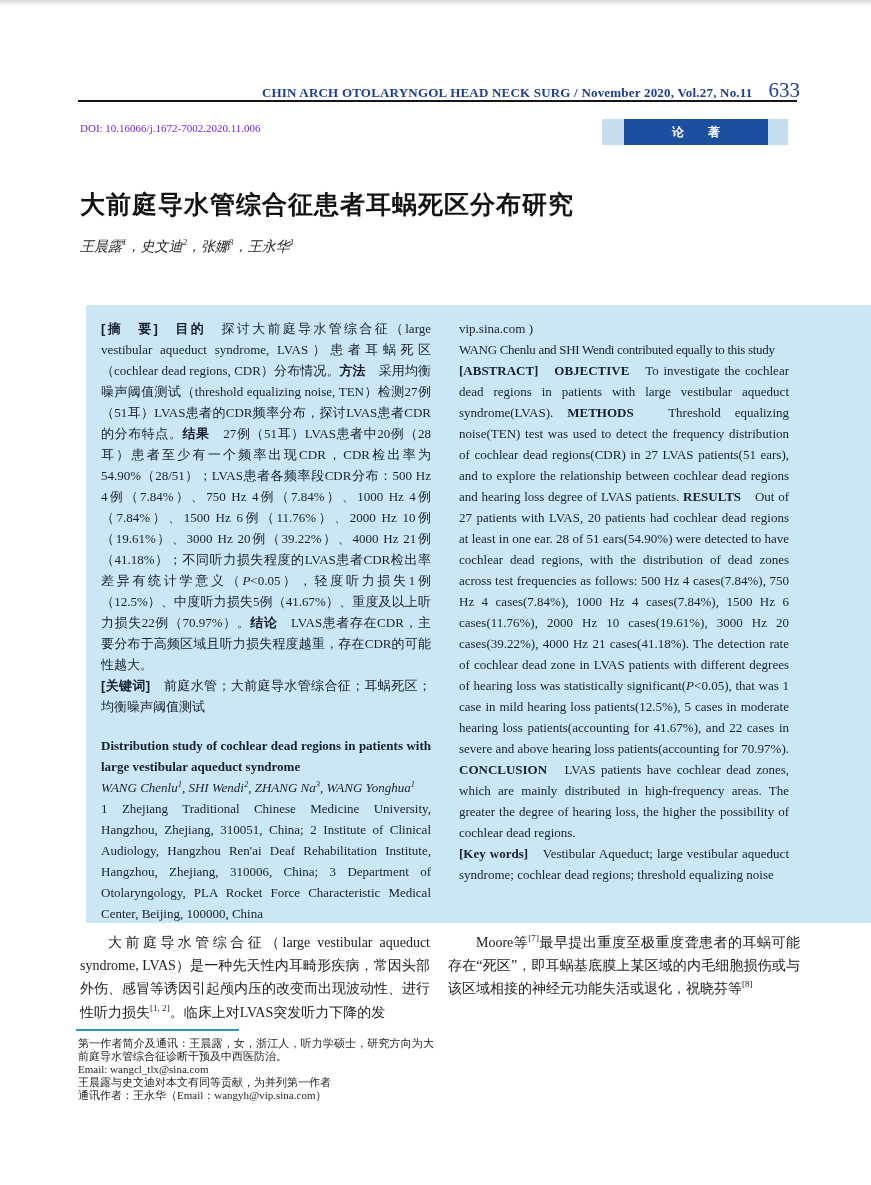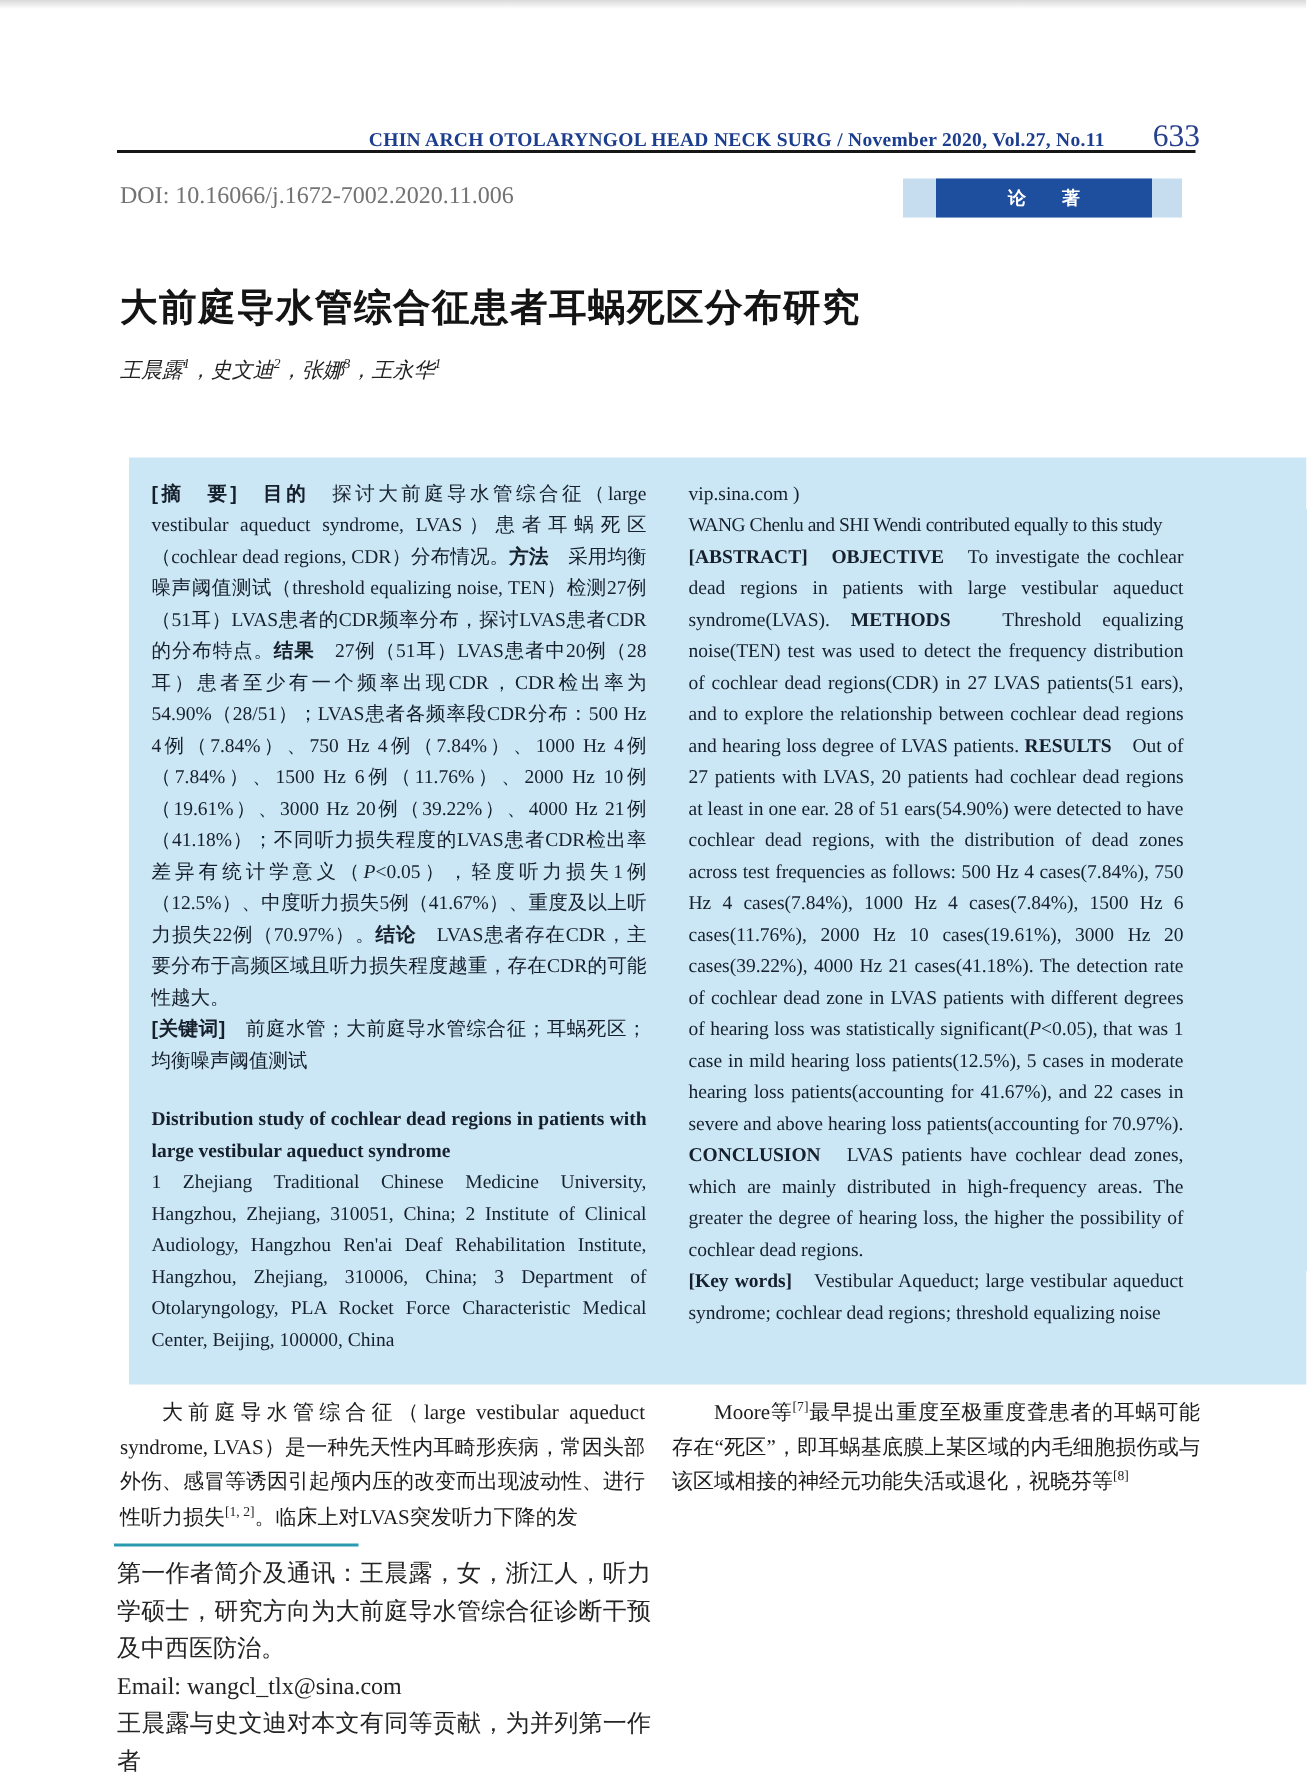--- a/index.html
+++ b/index.html
@@ -6,26 +6,26 @@
   .page {
     position:relative; width:871px; height:1185px; background:#ffffff;
     font-family:"Liberation Serif","DejaVu Serif",serif; color:#1c1c1c;
     overflow:hidden;
   }
   .edge-top { position:absolute; top:0; left:0; width:871px; height:6px;
     background:linear-gradient(to bottom,#d9d9d9,#ffffff); }
 
   
   .header { position:absolute; top:78px; left:80px; width:720px;
-    display:flex; justify-content:flex-end; align-items:baseline; gap:32px; }
+    display:flex; justify-content:flex-end; align-items:baseline; gap:16px; }
   .jtitle { font-size:13px; font-weight:bold; color:#1c3e8e; letter-spacing:0.2px; }
   .pageno { font-size:21px; color:#27418c; }
   .rule { position:absolute; top:100px; left:78px; width:719px; height:2px; background:#161616; }
 
-  .doi { position:absolute; top:122px; left:80px; font-size:16px; color:#737373; }
+  .doi { position:absolute; top:122px; left:80px; font-size:11px; color:#6d28d9; }
 
   .badge-strip { position:absolute; top:119px; left:602px; width:186px; height:26px; background:#c5ddef; }
   .badge-box { position:absolute; top:0; left:22px; width:144px; height:26px; background:#1d4f9e;
     display:flex; align-items:center; justify-content:center; }
   .badge-box span { color:#ffffff; font-size:12px; font-weight:bold;
     font-family:"Liberation Sans","DejaVu Sans",sans-serif; }
 
   .title { position:absolute; top:188px; left:80px; width:720px; margin:0;
     font-family:"Liberation Sans","DejaVu Sans",sans-serif;
     font-size:25px; font-weight:bold; color:#141414; letter-spacing:1px; }
@@ -50,21 +50,21 @@
   
   .bodycol { position:absolute; top:931px; }
   .bodyL { left:80px; width:350px; }
   .bodyR { left:448px; width:352px; }
   .bodycol p { margin:0; font-size:14px; line-height:23.2px; color:#1c1c1c; }
   .indent { text-indent:2em; }
 
   
   .fnrule { position:absolute; top:1029px; left:76px; width:163px; height:2px; background:#2a9ab2; }
   .footnote { position:absolute; top:1037px; left:78px; width:356px; }
-  .footnote p { margin:0; font-size:16px; line-height:25px; color:#242424; text-align:justify; }
+  .footnote p { margin:0; font-size:11px; line-height:13px; color:#242424; text-align:justify; }
 </style>
 </head>
 <body>
 
 <div class="page">
   <div class="edge-top"></div>
 
   <div class="header">
     <span class="jtitle">CHIN ARCH OTOLARYNGOL HEAD NECK SURG / November 2020, Vol.27, No.11</span>
     <span class="pageno">633</span>
@@ -80,20 +80,21 @@
   </div>
 
   <h1 class="title">大前庭导水管综合征患者耳蜗死区分布研究</h1>
   <div class="authors"><span>王晨露</span><sup>1</sup><span>，史文迪</span><sup>2</sup><span>，张娜</span><sup>3</sup><span>，王永华</span><sup>1</sup></div>
 
   <div class="abstract-box">
     <div class="col colL">
       <p class="just"><span class="h">[摘　要]　</span><span class="h">目的</span><span>　探讨大前庭导水管综合征（large vestibular aqueduct syndrome, LVAS）患者耳蜗死区（cochlear dead regions, CDR）分布情况。</span><span class="h">方法</span><span>　采用均衡噪声阈值测试（threshold equalizing noise, TEN）检测27例（51耳）LVAS患者的CDR频率分布，探讨LVAS患者CDR的分布特点。</span><span class="h">结果</span><span>　27例（51耳）LVAS患者中20例（28耳）患者至少有一个频率出现CDR，CDR检出率为54.90%（28/51）；LVAS患者各频率段CDR分布：500 Hz 4例（7.84%）、750 Hz 4例（7.84%）、1000 Hz 4例（7.84%）、1500 Hz 6例（11.76%）、2000 Hz 10例（19.61%）、3000 Hz 20例（39.22%）、4000 Hz 21例（41.18%）；不同听力损失程度的LVAS患者CDR检出率差异有统计学意义（</span><span class="i">P</span><span>&lt;0.05），轻度听力损失1例（12.5%）、中度听力损失5例（41.67%）、重度及以上听力损失22例（70.97%）。</span><span class="h">结论</span><span>　LVAS患者存在CDR，主要分布于高频区域且听力损失程度越重，存在CDR的可能性越大。</span></p>
       <p class="just"><span class="h">[关键词]</span><span>　前庭水管；大前庭导水管综合征；耳蜗死区；均衡噪声阈值测试</span></p>
       <p class="entitle just">Distribution study of cochlear dead regions in patients with large vestibular aqueduct syndrome</p>
+      <p><span class="i">WANG Chenlu</span><sup class="i">1</sup><span class="i">, SHI Wendi</span><sup class="i">2</sup><span class="i">, ZHANG Na</span><sup class="i">3</sup><span class="i">, WANG Yonghua</span><sup class="i">1</sup></p>
       <p class="just">1 Zhejiang Traditional Chinese Medicine University, Hangzhou, Zhejiang, 310051, China; 2 Institute of Clinical Audiology, Hangzhou Ren'ai Deaf Rehabilitation Institute, Hangzhou, Zhejiang, 310006, China; 3 Department of Otolaryngology, PLA Rocket Force Characteristic Medical Center, Beijing, 100000, China</p>
 
     </div>
     <div class="col colR">
       <p>vip.sina.com )</p>
       <p class="nowrapline">WANG Chenlu and SHI Wendi contributed equally to this study</p>
       <p class="just"><span class="b">[ABSTRACT]　OBJECTIVE</span><span>　To investigate the cochlear dead regions in patients with large vestibular aqueduct syndrome(LVAS). </span><span class="b">METHODS</span><span>　Threshold equalizing noise(TEN) test was used to detect the frequency distribution of cochlear dead regions(CDR) in 27 LVAS patients(51 ears), and to explore the relationship between cochlear dead regions and hearing loss degree of LVAS patients. </span><span class="b">RESULTS</span><span>　Out of 27 patients with LVAS, 20 patients had cochlear dead regions at least in one ear. 28 of 51 ears(54.90%) were detected to have cochlear dead regions, with the distribution of dead zones across test frequencies as follows: 500 Hz 4 cases(7.84%), 750 Hz 4 cases(7.84%), 1000 Hz 4 cases(7.84%), 1500 Hz 6 cases(11.76%), 2000 Hz 10 cases(19.61%), 3000 Hz 20 cases(39.22%), 4000 Hz 21 cases(41.18%). The detection rate of cochlear dead zone in LVAS patients with different degrees of hearing loss was statistically significant(</span><span class="i">P</span><span>&lt;0.05), that was 1 case in mild hearing loss patients(12.5%), 5 cases in moderate hearing loss patients(accounting for 41.67%), and 22 cases in severe and above hearing loss patients(accounting for 70.97%). </span><span class="b">CONCLUSION</span><span>　LVAS patients have cochlear dead zones, which are mainly distributed in high-frequency areas. The greater the degree of hearing loss, the higher the possibility of cochlear dead regions.</span></p>
       <p class="just"><span class="b">[Key words]</span><span>　Vestibular Aqueduct; large vestibular aqueduct syndrome; cochlear dead regions; threshold equalizing noise</span></p>
     </div>
   </div>

